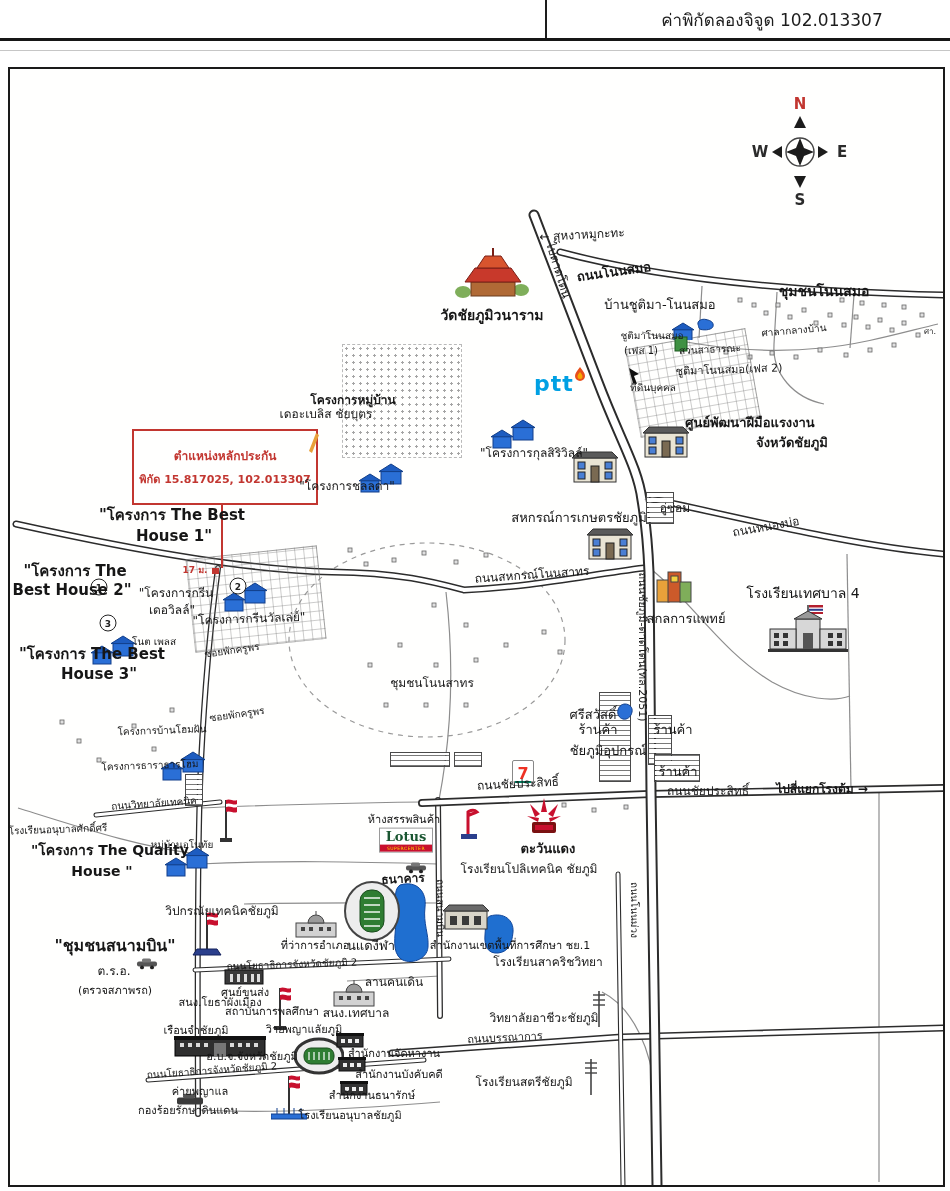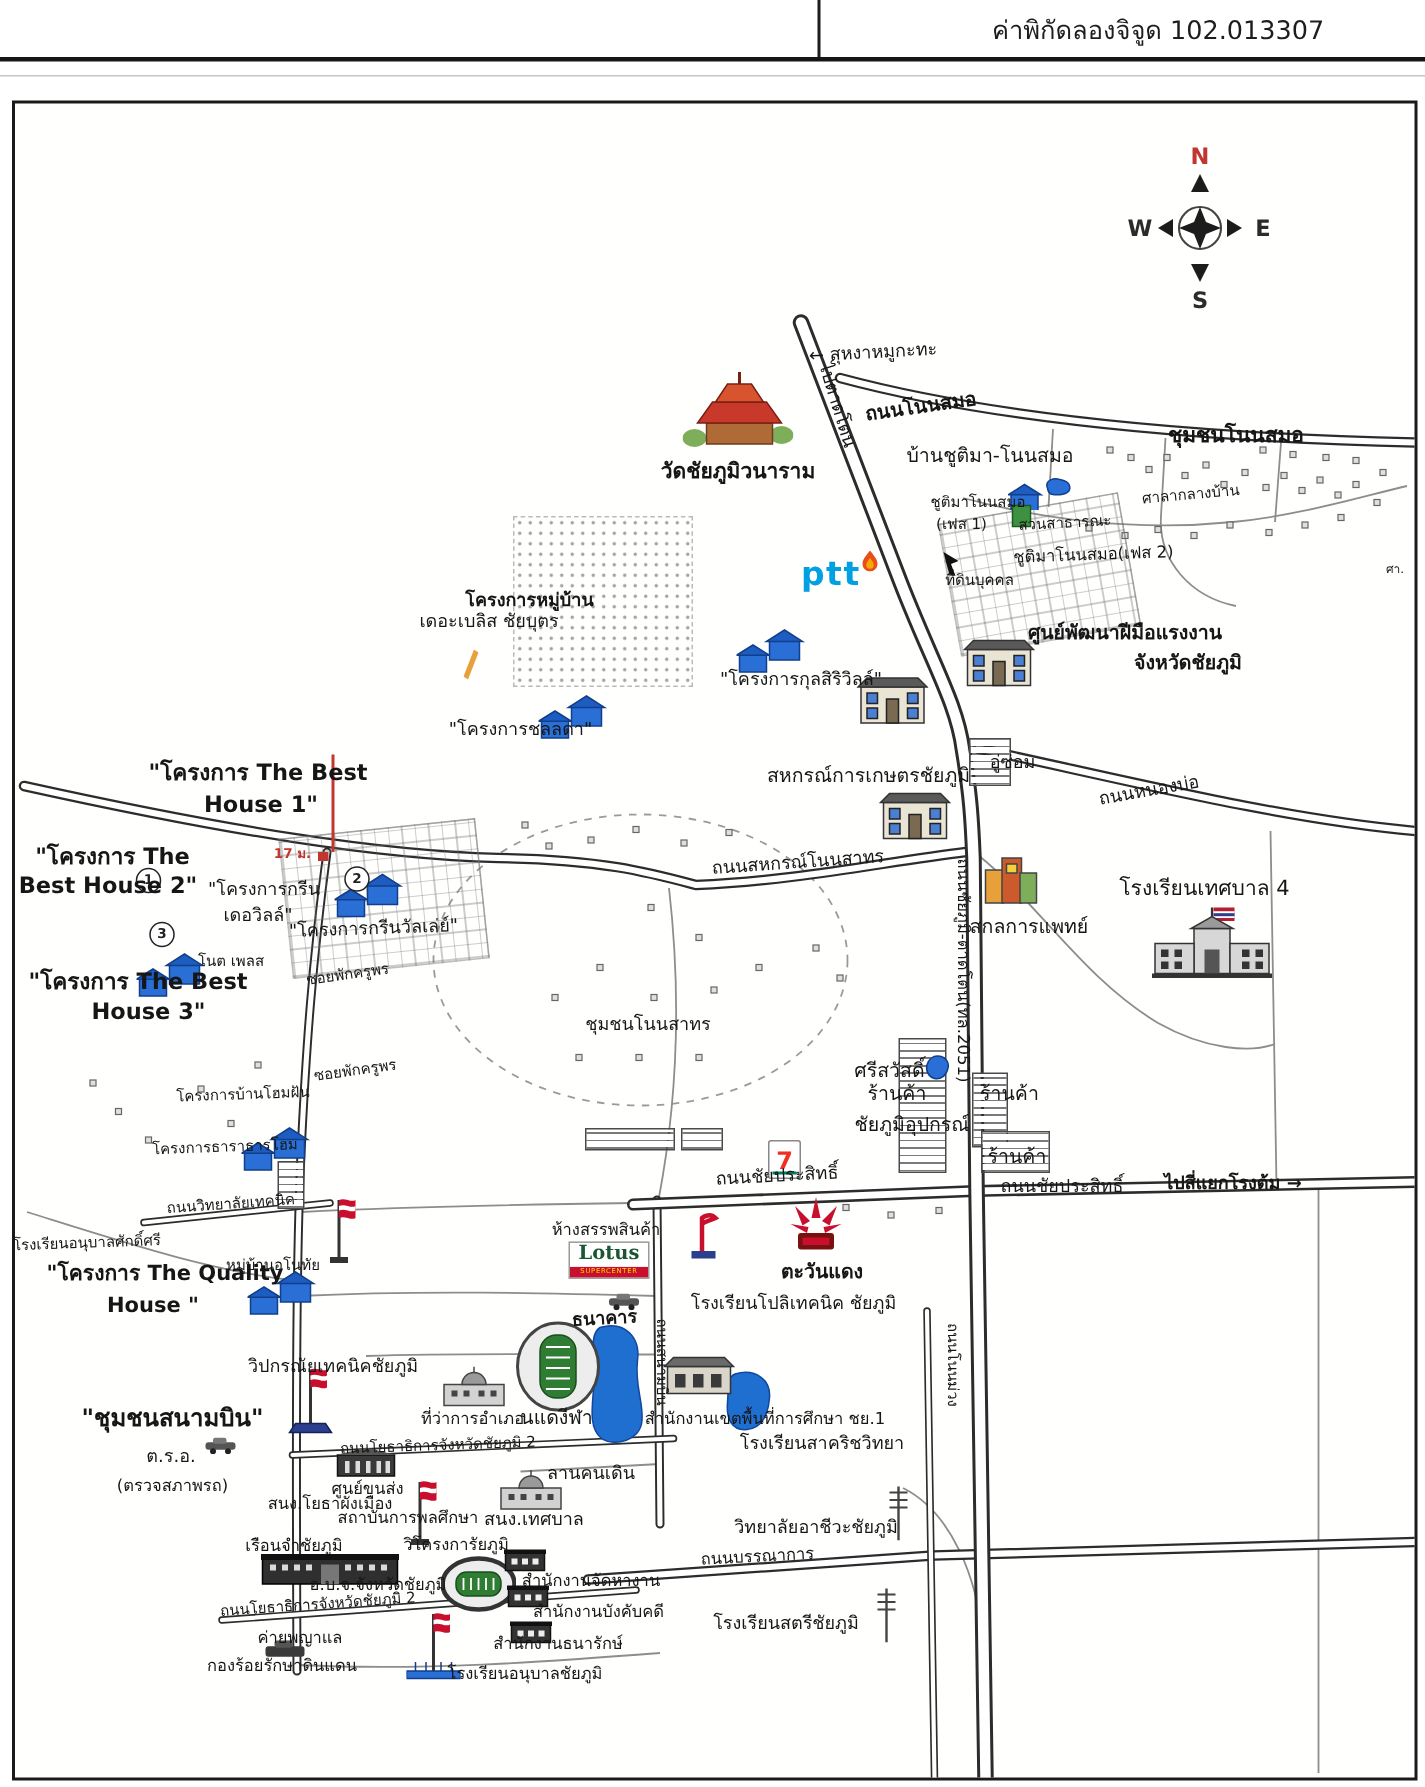--- a/index.html
+++ b/index.html
@@ -187,20 +187,24 @@
       <svg width="100" height="115" viewBox="0 0 100 115">
         <circle cx="50" cy="58" r="14" fill="none" stroke="#444" stroke-width="1.4"></circle>
         <path d="M50,44 L54,54 L64,58 L54,62 L50,72 L46,62 L36,58 L46,54 Z" fill="#1c1c1c"></path>
         <path d="M50,22 L56,34 L44,34 Z" fill="#1c1c1c"></path>
         <path d="M50,94 L56,82 L44,82 Z" fill="#1c1c1c"></path>
         <path d="M22,58 L32,52 L32,64 Z" fill="#1c1c1c"></path>
         <path d="M78,58 L68,52 L68,64 Z" fill="#1c1c1c"></path>
       </svg>
     </div>
 
+    <div id="anchor-box">
+      <div class="a1">ตำแหน่งหลักประกัน</div>
+      <div class="a2">พิกัด 15.817025, 102.013307</div>
+    </div>
     <div id="anchor-line"></div>
     <div id="anchor-dot"></div>
 
     <div id="icons">
         <div class="icon" style="left: 372px; top: 411px;"><svg width="46" height="32" viewBox="0 0 46 32">
             <rect x="2" y="18.3" width="18" height="11.700000000000001" fill="#2a6fd6" stroke="#123f8a"></rect>
             <path d="M0,18.84 L11,12 L22,18.84 Z" fill="#1d5cc0" stroke="#123f8a"></path>
             <rect x="22" y="9" width="20" height="13" fill="#2a6fd6" stroke="#123f8a"></rect>
             <path d="M20,9.6 L32,2 L44,9.6 Z" fill="#1d5cc0" stroke="#123f8a"></path>
           </svg></div>
@@ -510,21 +514,21 @@
           </svg></div>
       </div>
     <div id="labels">
         <div class="lb" style="left: 572px; top: 166px; font-size: 12px; font-weight: 400; transform: translate(-50%, -50%) rotate(-3deg);">← สุหงาหมูกะทะ</div>
         <div class="lb" style="left: 604px; top: 203px; font-size: 13px; font-weight: 700; transform: translate(-50%, -50%) rotate(-8deg);">ถนนโนนสมอ</div>
         <div class="lb" style="left: 548px; top: 201px; font-size: 12px; font-weight: 400; transform: translate(-50%, -50%) rotate(73deg);">ไปตาดโตน</div>
         <div class="lb" style="left: 482px; top: 246px; font-size: 14px; font-weight: 700; transform: translate(-50%, -50%);">วัดชัยภูมิวนาราม</div>
         <div class="lb" style="left: 650px; top: 236px; font-size: 13px; font-weight: 400; transform: translate(-50%, -50%);">บ้านชูติมา-โนนสมอ</div>
         <div class="lb" style="left: 814px; top: 222px; font-size: 14px; font-weight: 700; transform: translate(-50%, -50%);">ชุมชนโนนสมอ</div>
         <div class="lb" style="left: 784px; top: 262px; font-size: 10px; font-weight: 400; transform: translate(-50%, -50%) rotate(-5deg);">ศาลากลางบ้าน</div>
-        <div class="lb" style="left: 920px; top: 263px; font-size: 8px; font-weight: 400; transform: translate(-50%, -50%); margin-top: 48px;">ศา.</div>
+        <div class="lb" style="left: 920px; top: 263px; font-size: 8px; font-weight: 400; transform: translate(-50%, -50%);">ศา.</div>
         <div class="lb" style="left: 642px; top: 267px; font-size: 10px; font-weight: 400; transform: translate(-50%, -50%);">ชูติมาโนนสมอ</div>
         <div class="lb" style="left: 631px; top: 282px; font-size: 10px; font-weight: 400; transform: translate(-50%, -50%);">(เฟส 1)</div>
         <div class="lb" style="left: 700px; top: 281px; font-size: 10px; font-weight: 400; transform: translate(-50%, -50%) rotate(-3deg);">สวนสาธารณะ</div>
         <div class="lb" style="left: 719px; top: 301px; font-size: 11px; font-weight: 400; transform: translate(-50%, -50%) rotate(-2deg);">ชูติมาโนนสมอ(เฟส 2)</div>
         <div class="lb" style="left: 643px; top: 319px; font-size: 10px; font-weight: 400; transform: translate(-50%, -50%);">ที่ดินบุคคล</div>
         <div class="lb" style="left: 740px; top: 354px; font-size: 13px; font-weight: 700; transform: translate(-50%, -50%);">ศูนย์พัฒนาฝีมือแรงงาน</div>
         <div class="lb" style="left: 782px; top: 374px; font-size: 13px; font-weight: 700; transform: translate(-50%, -50%);">จังหวัดชัยภูมิ</div>
         <div class="lb" style="left: 343px; top: 331px; font-size: 12px; font-weight: 700; transform: translate(-50%, -50%);">โครงการหมู่บ้าน</div>
         <div class="lb" style="left: 316px; top: 345px; font-size: 12px; font-weight: 400; transform: translate(-50%, -50%);">เดอะเบลิส ชัยบุตร</div>
         <div class="lb" style="left: 524px; top: 384px; font-size: 12px; font-weight: 400; transform: translate(-50%, -50%);">"โครงการกุลสิริวิลล์"</div>
@@ -577,21 +581,21 @@
         <div class="lb" style="left: 500px; top: 877px; font-size: 11px; font-weight: 400; transform: translate(-50%, -50%);">สำนักงานเขตพื้นที่การศึกษา ชย.1</div>
         <div class="lb" style="left: 538px; top: 893px; font-size: 12px; font-weight: 400; transform: translate(-50%, -50%);">โรงเรียนสาคริชวิทยา</div>
         <div class="lb" style="left: 430px; top: 839px; font-size: 10px; font-weight: 400; transform: translate(-50%, -50%) rotate(90deg);">ถนนสนามบิน</div>
         <div class="lb" style="left: 624px; top: 841px; font-size: 10px; font-weight: 400; transform: translate(-50%, -50%) rotate(90deg);">ถนนโนนม่วง</div>
         <div class="lb" style="left: 384px; top: 913px; font-size: 12px; font-weight: 400; transform: translate(-50%, -50%);">ลานคนเดิน</div>
         <div class="lb" style="left: 346px; top: 944px; font-size: 12px; font-weight: 400; transform: translate(-50%, -50%);">สนง.เทศบาล</div>
         <div class="lb" style="left: 282px; top: 896px; font-size: 10px; font-weight: 400; transform: translate(-50%, -50%) rotate(-2deg);">ถนนโยธาธิการจังหวัดชัยภูมิ 2</div>
         <div class="lb" style="left: 235px; top: 924px; font-size: 11px; font-weight: 400; transform: translate(-50%, -50%);">ศูนย์ขนส่ง</div>
         <div class="lb" style="left: 210px; top: 934px; font-size: 11px; font-weight: 400; transform: translate(-50%, -50%);">สนง.โยธาผังเมือง</div>
         <div class="lb" style="left: 262px; top: 943px; font-size: 11px; font-weight: 400; transform: translate(-50%, -50%);">สถาบันการพลศึกษา</div>
-        <div class="lb" style="left: 294px; top: 961px; font-size: 11px; font-weight: 400; transform: translate(-50%, -50%);">วิโครงการัยภูมิ</div>
+        <div class="lb" style="left: 294px; top: 961px; font-size: 11px; font-weight: 400; transform: translate(-50%, -50%);">วิายพญาแลัยภูมิ</div>
         <div class="lb" style="left: 186px; top: 962px; font-size: 11px; font-weight: 400; transform: translate(-50%, -50%);">เรือนจำชัยภูมิ</div>
         <div class="lb" style="left: 242px; top: 988px; font-size: 11px; font-weight: 400; transform: translate(-50%, -50%);">อ.บ.จ.จังหวัดชัยภูมิ</div>
         <div class="lb" style="left: 202px; top: 1002px; font-size: 10px; font-weight: 400; transform: translate(-50%, -50%) rotate(-4deg);">ถนนโยธาธิการจังหวัดชัยภูมิ 2</div>
         <div class="lb" style="left: 384px; top: 985px; font-size: 11px; font-weight: 400; transform: translate(-50%, -50%);">สำนักงานจัดหางาน</div>
         <div class="lb" style="left: 389px; top: 1006px; font-size: 11px; font-weight: 400; transform: translate(-50%, -50%);">สำนักงานบังคับคดี</div>
         <div class="lb" style="left: 362px; top: 1027px; font-size: 11px; font-weight: 400; transform: translate(-50%, -50%);">สำนักงานธนารักษ์</div>
         <div class="lb" style="left: 340px; top: 1047px; font-size: 11px; font-weight: 400; transform: translate(-50%, -50%);">โรงเรียนอนุบาลชัยภูมิ</div>
         <div class="lb" style="left: 190px; top: 1023px; font-size: 11px; font-weight: 400; transform: translate(-50%, -50%);">ค่ายพญาแล</div>
         <div class="lb" style="left: 178px; top: 1042px; font-size: 11px; font-weight: 400; transform: translate(-50%, -50%);">กองร้อยรักษาดินแดน</div>
         <div class="lb" style="left: 534px; top: 949px; font-size: 12px; font-weight: 400; transform: translate(-50%, -50%);">วิทยาลัยอาชีวะชัยภูมิ</div>

